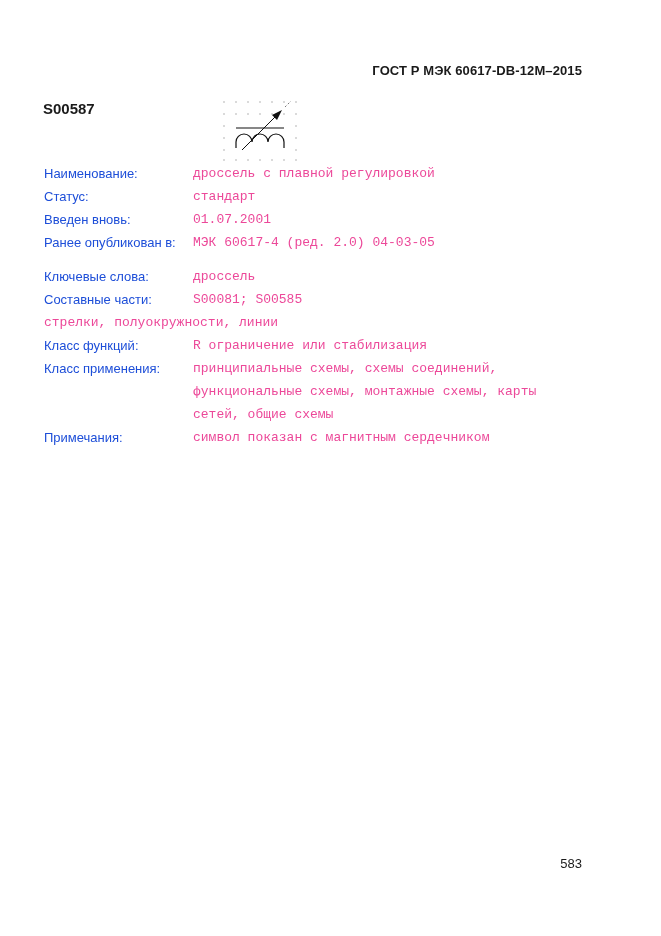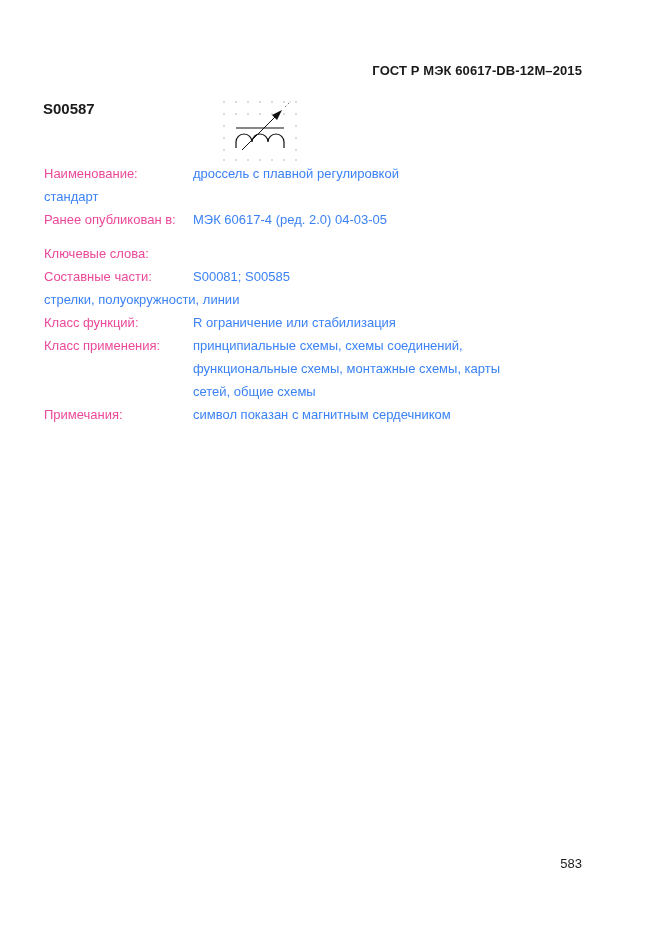--- a/index.html
+++ b/index.html
@@ -49,25 +49,26 @@
       width: 520px;
       font-size: 13px;
     }
     .field-row {
       display: flex;
       line-height: 23px;
     }
     .field-label {
       width: 149px;
       flex-shrink: 0;
-      color: #ec4899;
+      color: #1d4ed8;
     }
     .field-value {
       flex: 1;
-      color: #3b82f6;
+      color: #ec4899;
+      font-family: Liberation Mono, monospace;
     }
     .field-gap {
       height: 11px;
     }
     .page-number {
       position: absolute;
       top: 856px;
       right: 79px;
       font-size: 13px;
       margin-left: 12px;
@@ -122,31 +123,37 @@
     <line x1="67" y1="11" x2="73" y2="5" stroke="#555" stroke-width="0.8" stroke-dasharray="2,2"></line>
   </svg>
 </div>
 
 <div class="fields">
   <div class="field-row">
     <div class="field-label">Наименование:</div>
     <div class="field-value">дроссель с плавной регулировкой</div>
   </div>
   <div class="field-row">
+    <div class="field-label">Статус:</div>
     <div class="field-value">стандарт</div>
+  </div>
+  <div class="field-row">
+    <div class="field-label">Введен вновь:</div>
+    <div class="field-value">01.07.2001</div>
   </div>
   <div class="field-row">
     <div class="field-label">Ранее опубликован в:</div>
     <div class="field-value">МЭК 60617-4 (ред. 2.0) 04-03-05</div>
   </div>
 
   <div class="field-gap"></div>
 
   <div class="field-row">
     <div class="field-label">Ключевые слова:</div>
+    <div class="field-value">дроссель</div>
   </div>
   <div class="field-row">
     <div class="field-label">Составные части:</div>
     <div class="field-value">S00081; S00585</div>
   </div>
   <div class="field-row">
     <div class="field-value">стрелки, полуокружности, линии</div>
   </div>
   <div class="field-row">
     <div class="field-label">Класс функций:</div>

